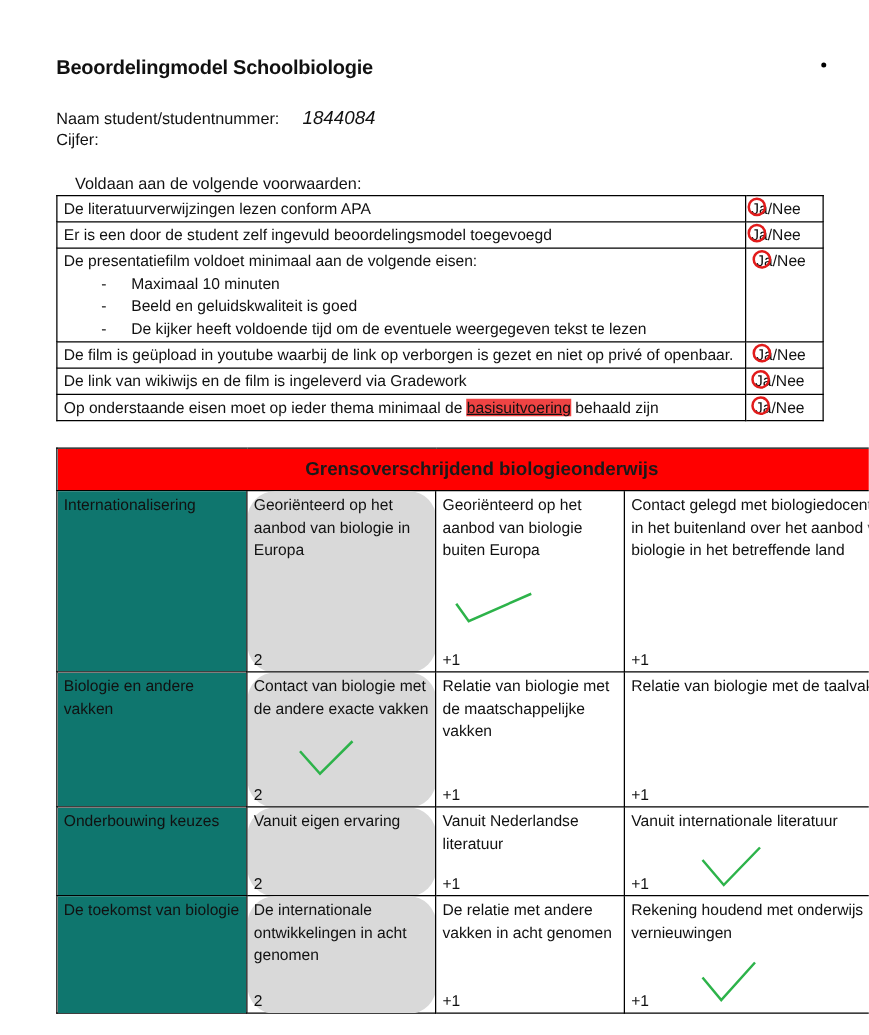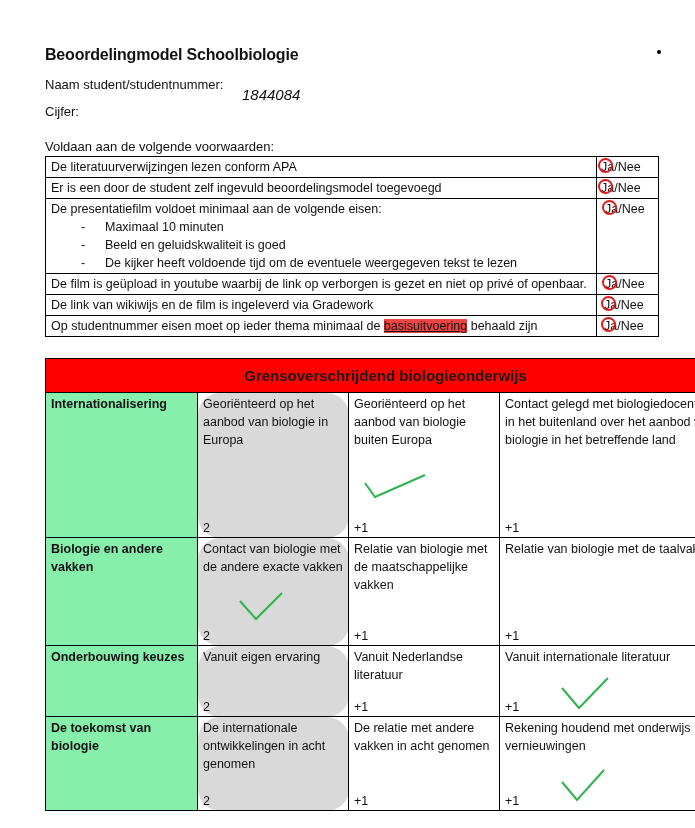--- a/index.html
+++ b/index.html
@@ -18,37 +18,37 @@
   .ja { position: relative; display: inline-block; }
   .ja::after { content: ""; position: absolute; left: -3px; top: 0px; width: 15px; height: 15px;
                border: 2px solid #e21b1b; border-radius: 50%; box-sizing: border-box; }
   .sub { padding-left: 30px; }
   .sub span.dash { display: inline-block; width: 24px; }
   .hl { background: #ef4444; text-decoration: underline; }
 
   .rubric { position: absolute; left: 45px; top: 358px; width: 681px; font-size: 12.5px; }
   .rubric td { border: 1px solid #000; vertical-align: top; padding: 2px 5px; line-height: 18px; position: relative; }
   .rubric .head td { background: #ff0000; text-align: center; font-weight: bold; font-size: 15px; height: 29px; vertical-align: middle; color: #1a1a1a; }
-  .rubric td.cat { background: #86efac; font-weight: bold; width: 141px; }
+  .rubric td.cat { background: #0f766e; font-weight: normal; width: 141px; }
   .rubric td.c1 { background: #d9d9d9; width: 140px; border-radius: 22px; }
   .rubric td.c2 { width: 140px; }
   .rubric td .pts { position: absolute; left: 5px; bottom: 0px; }
   .check { position: absolute; width: 60px; height: 30px; }
   .check svg { width: 100%; height: 100%; overflow: visible; }
 </style>
 </head>
 <body>
 
 <div class="abs title">Beoordelingmodel Schoolbiologie</div>
 <div class="abs dot"></div>
 
-<div class="abs line" style="left:45px;top:77px;">Naam student/studentnummer:</div>
+<div class="abs line" style="left:45px;top:87px;">Naam student/studentnummer:</div>
 <div class="abs studentnum" style="left:242px;top:86px;">1844084</div>
 <div class="abs line" style="left:45px;top:104px;">Cijfer:</div>
-<div class="abs line" style="left:45px;top:139px;">Voldaan aan de volgende voorwaarden:</div>
+<div class="abs line" style="left:60px;top:139px;">Voldaan aan de volgende voorwaarden:</div>
 
 <table class="req">
   <tbody>
       <tr>
     <td>De literatuurverwijzingen lezen conform APA</td>
     <td class="ans"><span class="ja">Ja</span><span>/Nee</span></td>
   </tr>
   <tr>
     <td>Er is een door de student zelf ingevuld beoordelingsmodel toegevoegd</td>
     <td class="ans"><span class="ja">Ja</span><span>/Nee</span></td>
@@ -64,21 +64,21 @@
   </tr>
   <tr>
     <td>De film is geüpload in youtube waarbij de link op verborgen is gezet en niet op privé of openbaar.</td>
     <td class="ans" style="padding-left:8px;"><span class="ja">Ja</span><span>/Nee</span></td>
   </tr>
   <tr>
     <td>De link van wikiwijs en de film is ingeleverd via Gradework</td>
     <td class="ans" style="padding-left:7px;"><span class="ja">Ja</span><span>/Nee</span></td>
   </tr>
   <tr>
-    <td><span>Op studentnummer eisen moet op ieder thema minimaal de </span><span class="hl">basisuitvoering</span><span> behaald zijn</span></td>
+    <td><span>Op onderstaande eisen moet op ieder thema minimaal de </span><span class="hl">basisuitvoering</span><span> behaald zijn</span></td>
     <td class="ans" style="padding-left:7px;"><span class="ja">Ja</span><span>/Nee</span></td>
   </tr>
 </tbody>
   </table>
 
 <table class="rubric">
   <tbody>
       <tr class="head">
     <td colspan="4">Grensoverschrijdend biologieonderwijs</td>
   </tr>

